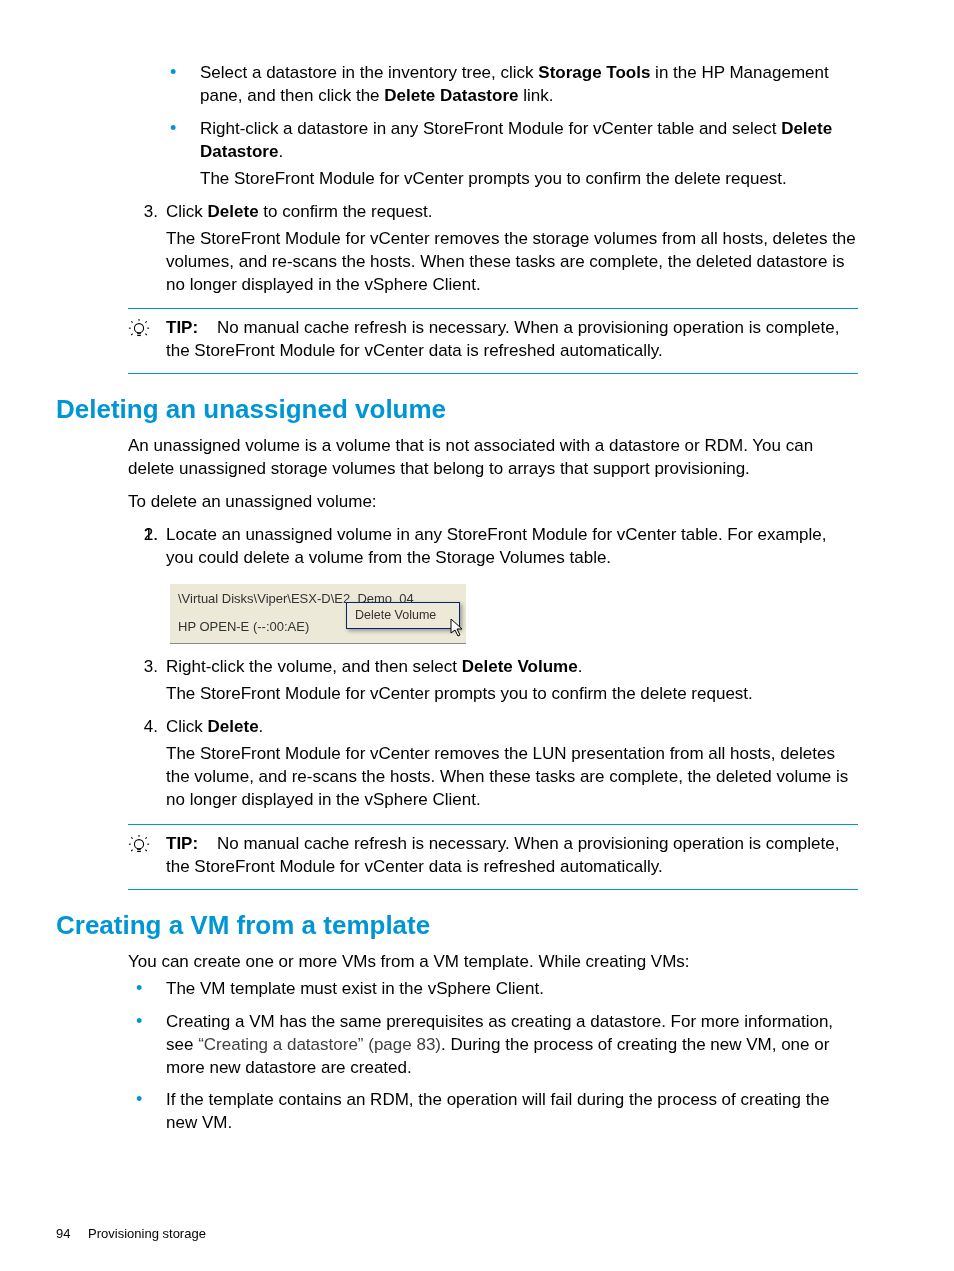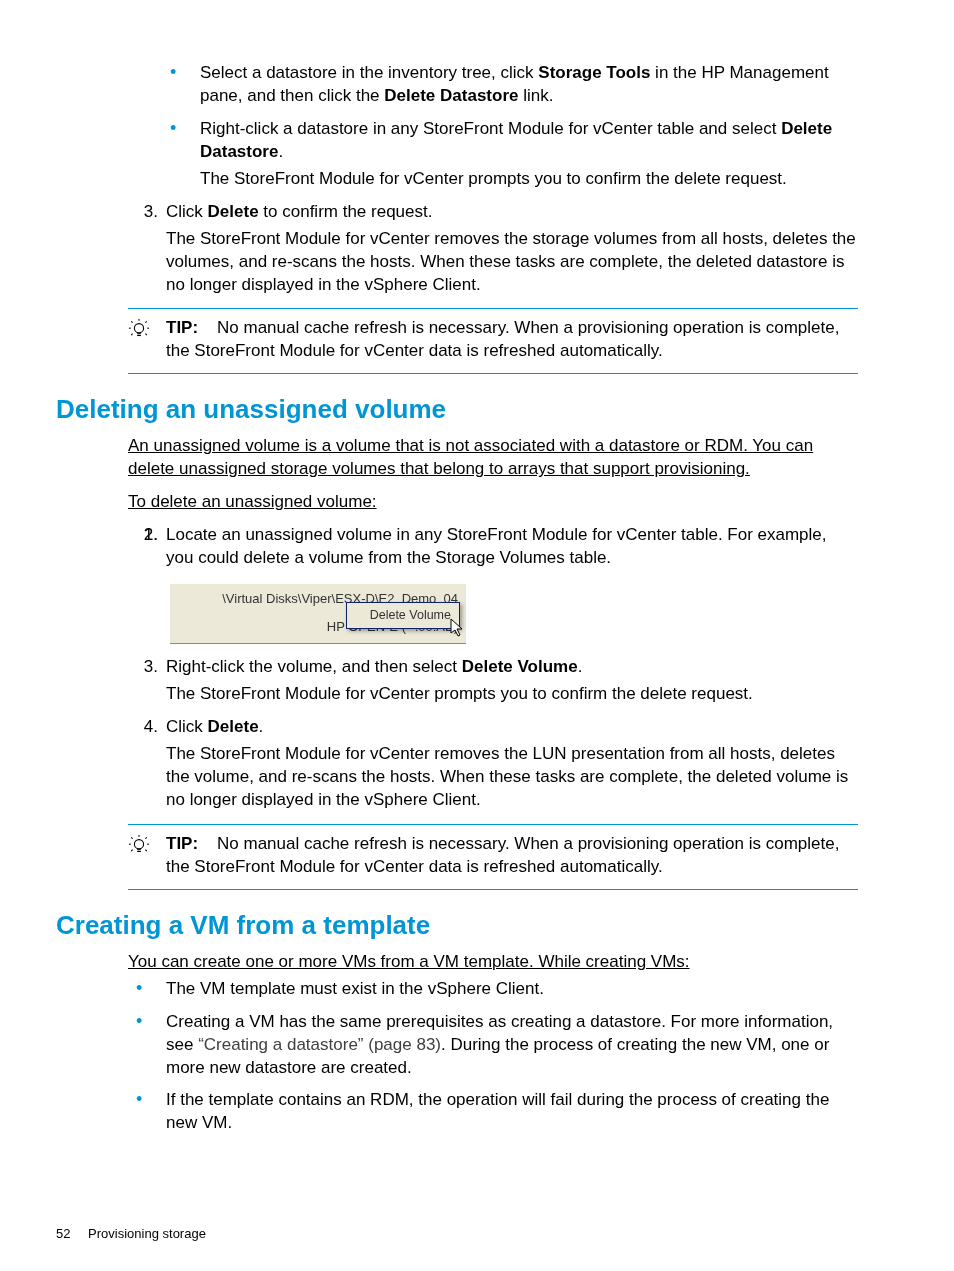--- a/index.html
+++ b/index.html
@@ -51,21 +51,21 @@
     content: "•";
     position: absolute;
     left: 114px;
     top: 0;
     color: #0096d6;
     font-size: 18px;
     line-height: 1.2;
   }
   ul.vmbul > li { padding-left: 110px; }
   ul.vmbul > li::before { left: 80px; }
-  .indent-body { padding-left: 72px; text-decoration: underline; }
+  .indent-body { padding-left: 72px; }
   .tip-block {
     margin: 12px 0 0 72px;
     border-top: 1px solid #0096d6;
     border-bottom: 1px solid #0096d6;
     padding: 8px 0 10px 0;
     display: flex;
     gap: 12px;
   }
   .tip-block .icon {
     width: 26px;
@@ -80,21 +80,20 @@
     bottom: 28px;
     left: 56px;
     font-size: 13px;
   }
   .footer .pg { margin-right: 14px; }
 
   .context-figure {
     width: 296px;
     margin: 14px 0 12px 114px;
     font-family: Arial, Helvetica, sans-serif;
-    text-align: right;
   }
   .cf-bg {
     background: #ece9d8;
     border-bottom: 1px solid #888;
     position: relative;
     padding: 6px 8px 8px 8px;
     font-size: 13px;
     color: #333;
   }
   .cf-line1 { margin-bottom: 10px; }
@@ -237,17 +236,17 @@
     </li>
     <li>
       <span>Creating a VM has the same prerequisites as creating a datastore. For more information, see </span><span class="link">“Creating a datastore” (page 83)</span><span>. During the process of creating the new VM, one or more new datastore are created.</span>
     </li>
     <li>
       <span>If the template contains an RDM, the operation will fail during the process of creating the new VM.</span>
     </li>
   </ul>
 
   <div class="footer">
-    <span class="pg">52</span>
+    <span class="pg">94</span>
     <span>Provisioning storage</span>
   </div>
 
 </div>
 
 </body></html>

